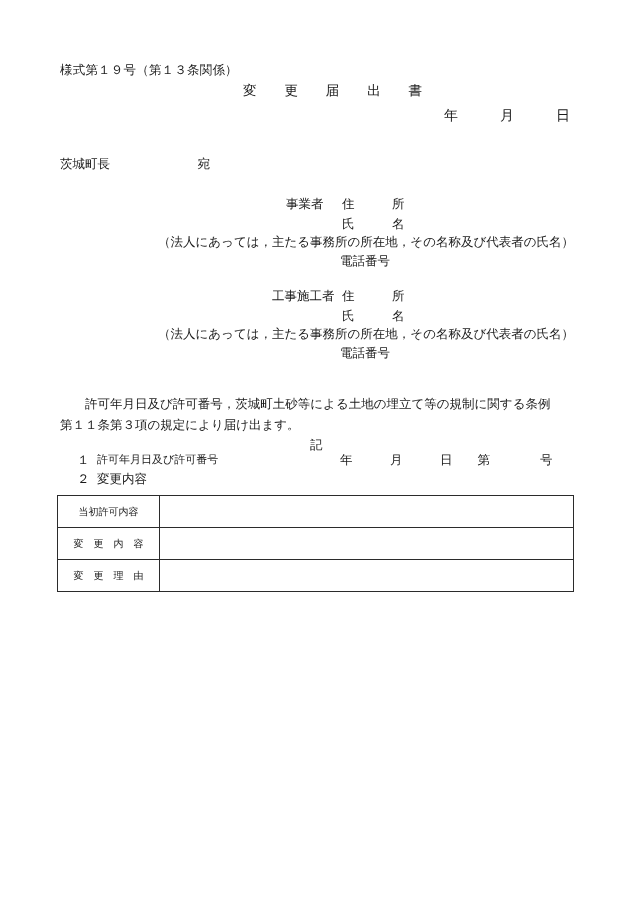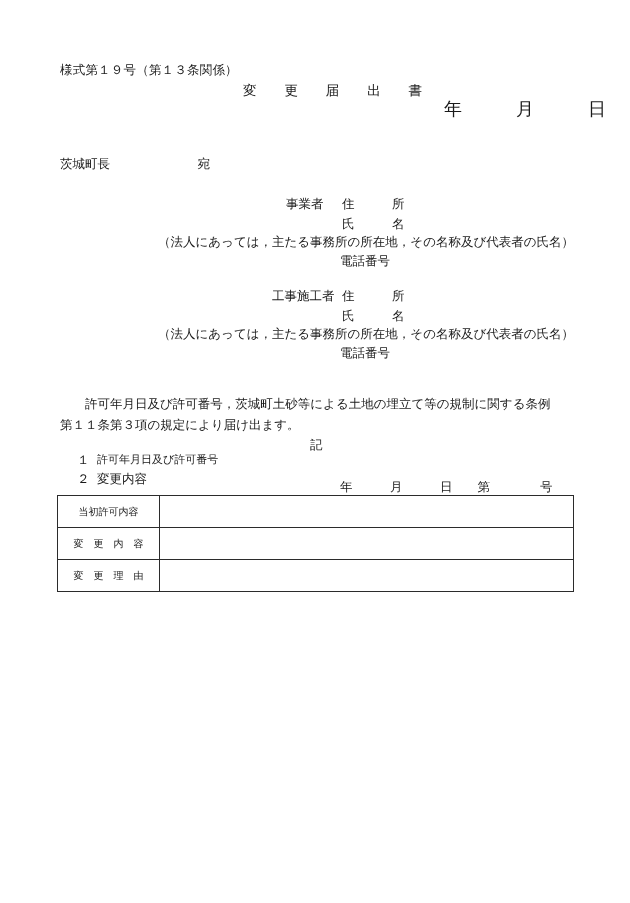--- a/index.html
+++ b/index.html
@@ -29,22 +29,22 @@
     left: 60px; top: 62px;
     font-size: 12.5px;
     letter-spacing: 0.2px;
   }
   .t-title {
     left: 243px; top: 82px;
     font-size: 13.5px;
     letter-spacing: 0.3px;
   }
   .t-date-top {
-    left: 444px; top: 97px;
-    font-size: 18px;
+    left: 444px; top: 107px;
+    font-size: 14px;
   }
   .t-addressee {
     left: 60px; top: 156px;
     font-size: 12.5px;
     font-family: Liberation Serif, serif;
   }
 
   
   .party-block { font-size: 12.5px; }
 
@@ -68,21 +68,21 @@
   .t-body2 {
     left: 60px; top: 417px;
     font-size: 12.5px;
   }
   .t-ki {
     left: 310px; top: 437px;
     font-size: 12.5px;
   }
   .t-item1-no   { left: 77px;  top: 452px; font-size: 12.5px; }
   .t-item1-text { left: 97px;  top: 452px; font-size: 11px; }
-  .t-item1-fill { left: 340px; top: 452px; font-size: 12.5px; margin-top: 27px; }
+  .t-item1-fill { left: 340px; top: 452px; font-size: 12.5px; }
   .t-item2-no   { left: 77px;  top: 471px; font-size: 12.5px; }
   .t-item2-text { left: 97px;  top: 471px; font-size: 12.5px; }
 
   
   .form-table {
     position: absolute;
     left: 57px;
     top: 495px;
     width: 516px;
     border-collapse: collapse;

